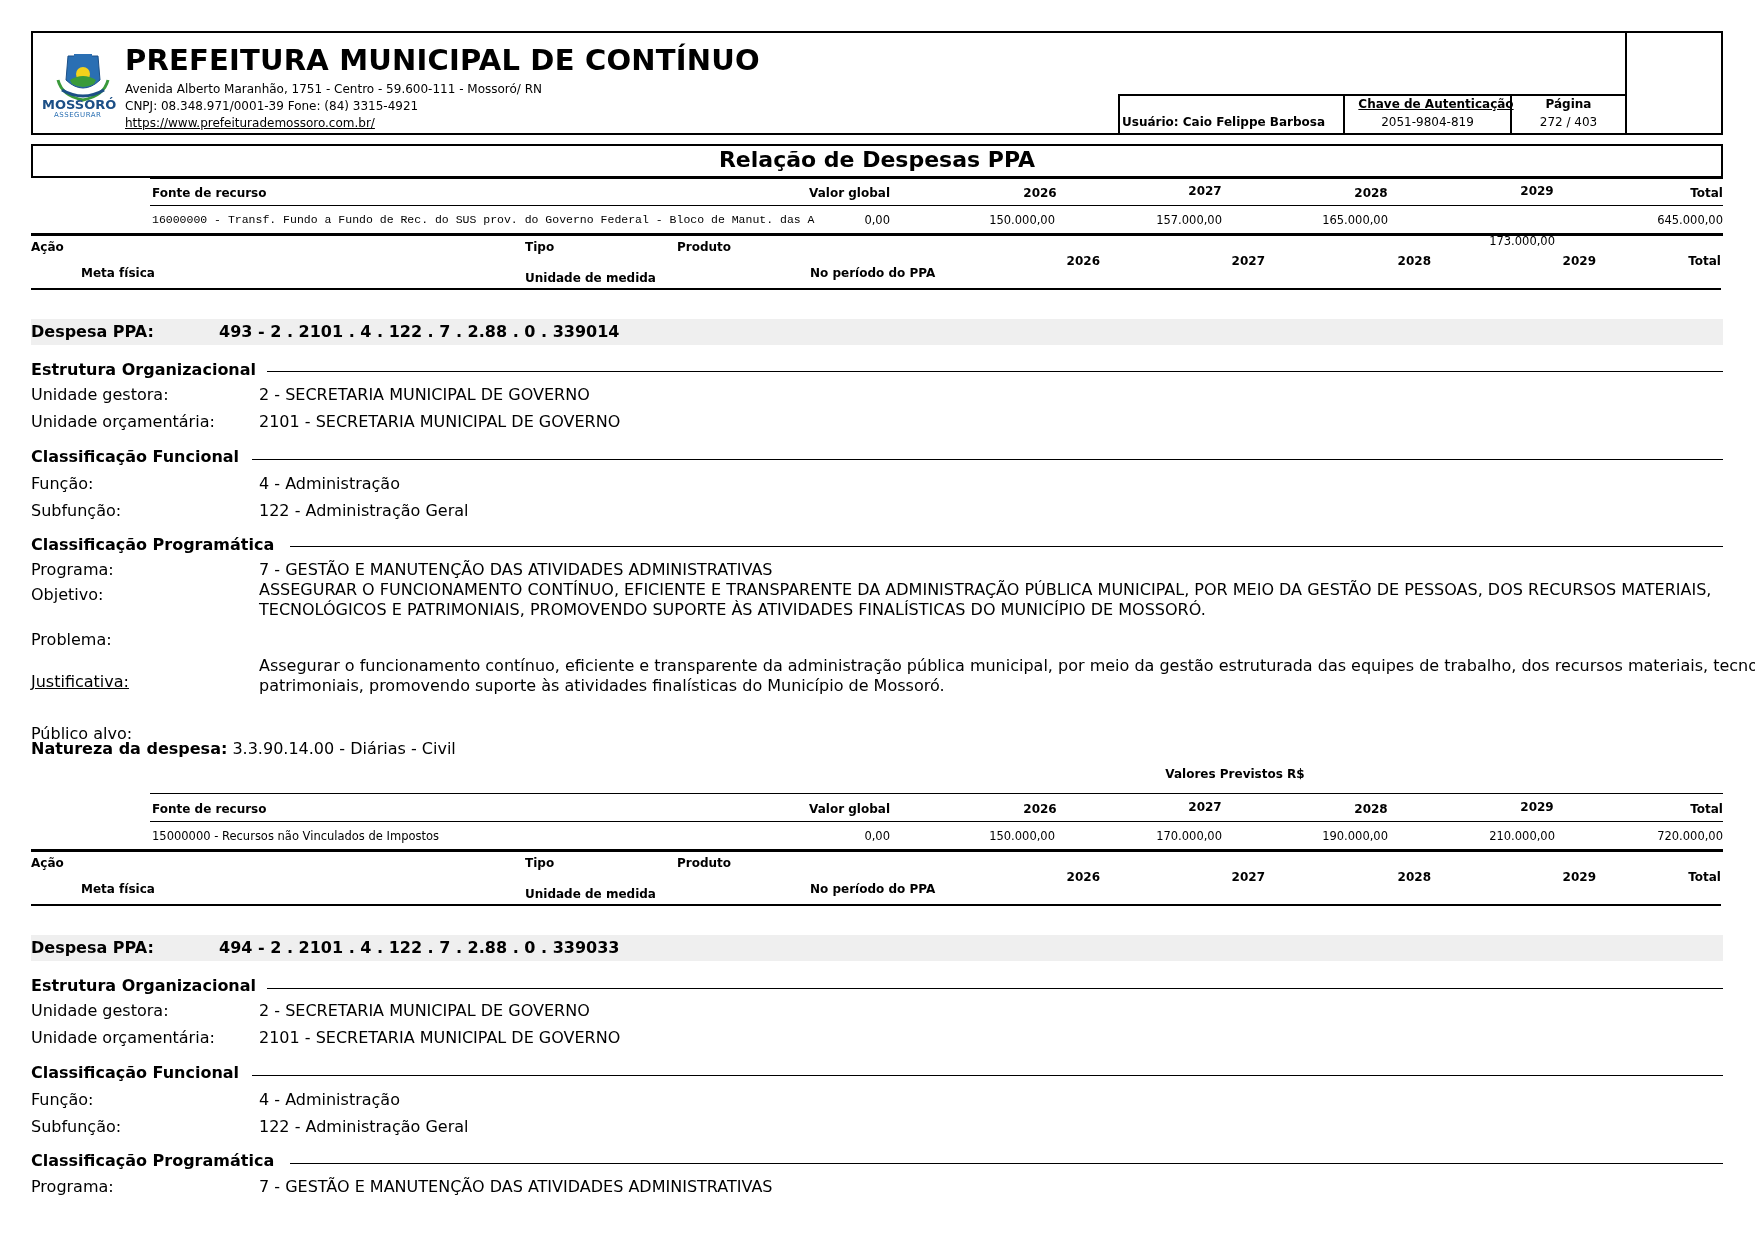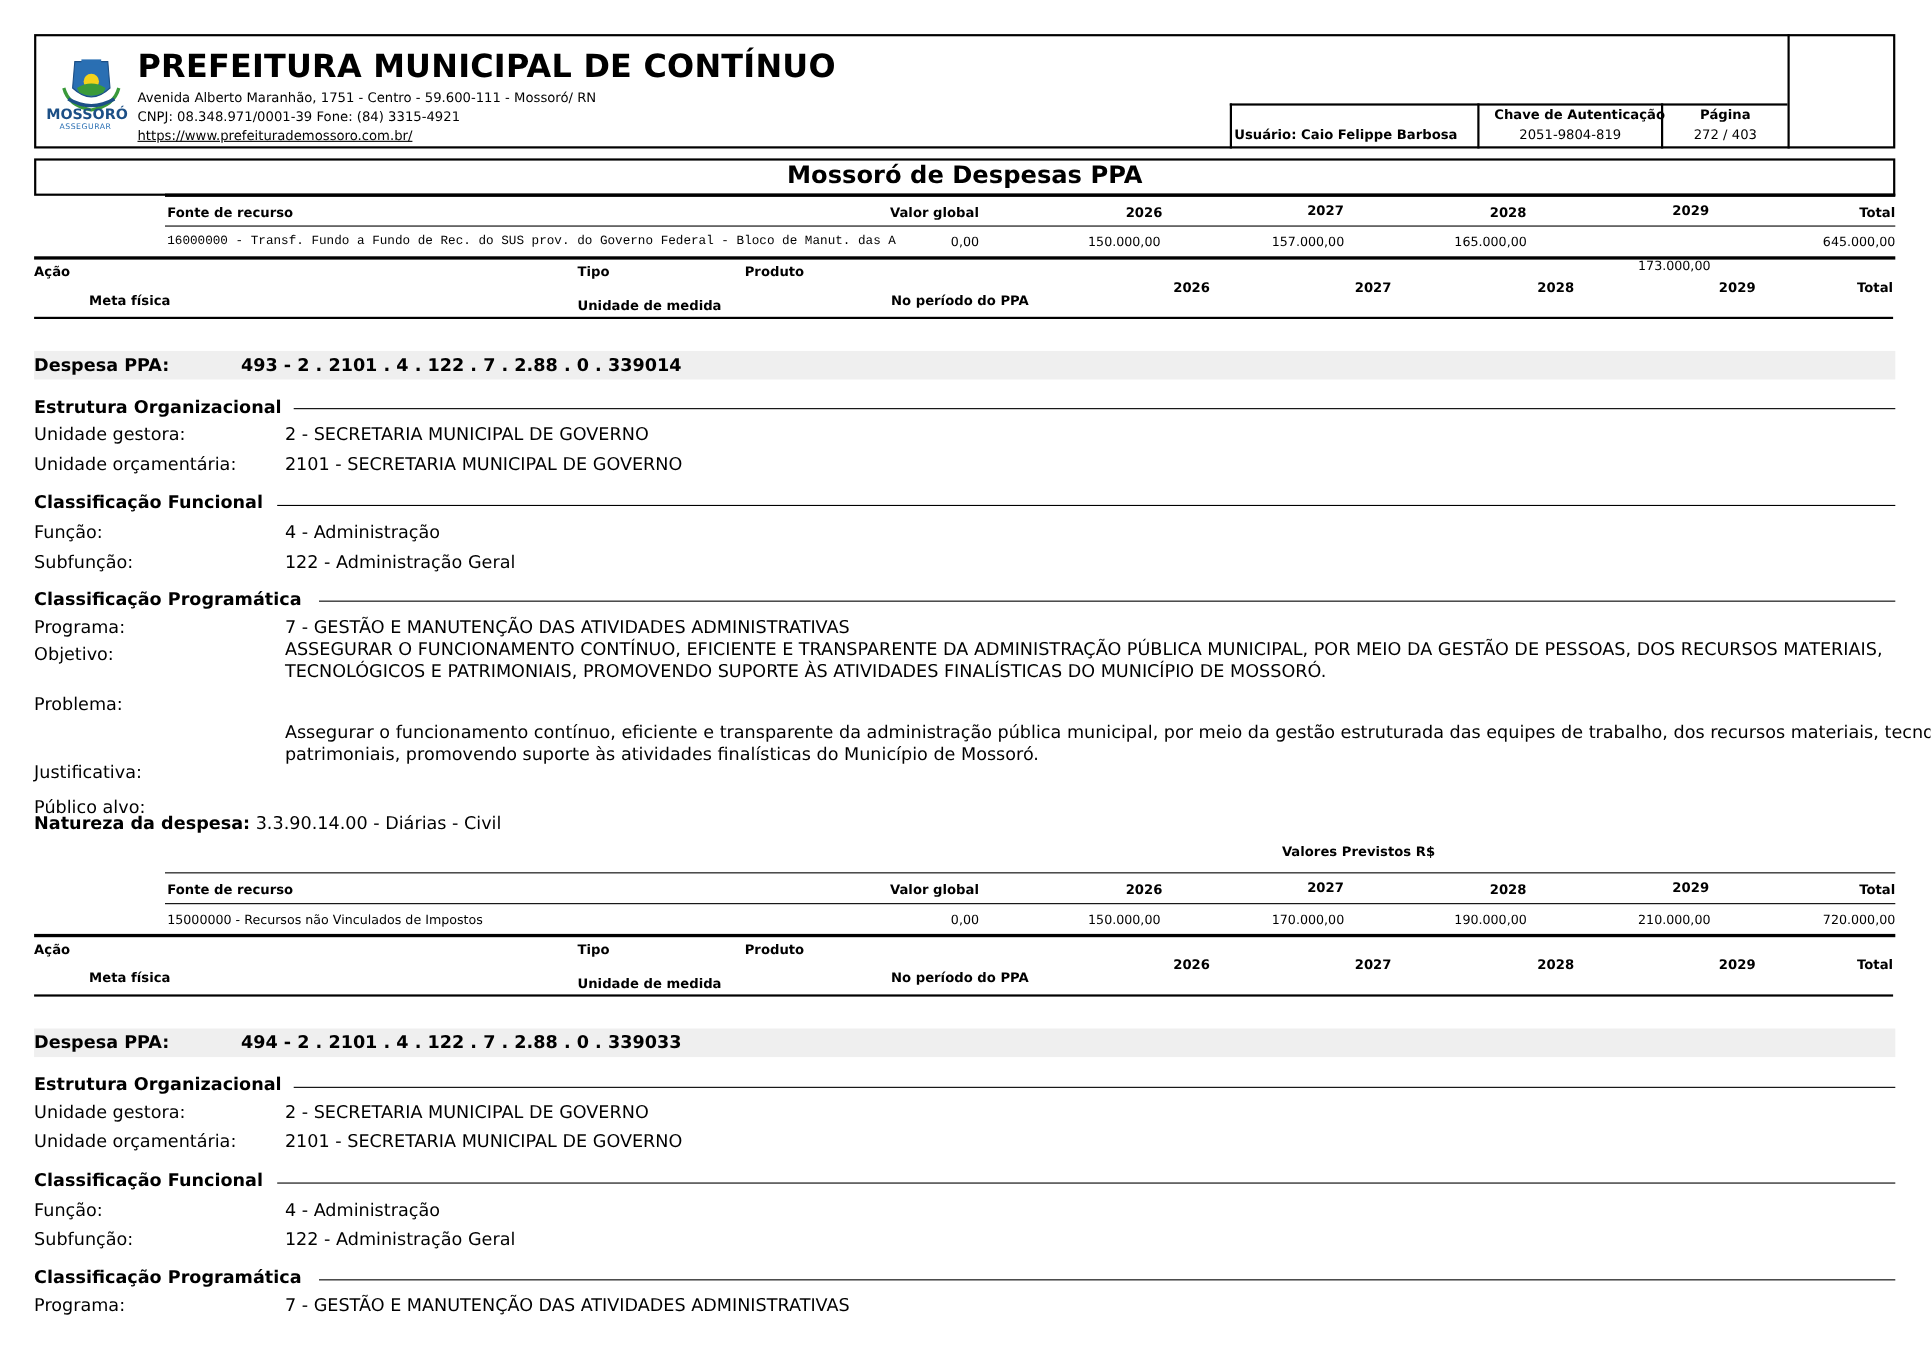--- a/index.html
+++ b/index.html
@@ -41,27 +41,27 @@
 
 <div class="abs title-main" style="left:125px; top:43px;">PREFEITURA MUNICIPAL DE CONTÍNUO</div>
 <div class="abs small" style="left:125px; top:82px;">Avenida Alberto Maranhão, 1751 - Centro - 59.600-111 - Mossoró/ RN</div>
 <div class="abs small" style="left:125px; top:99px;">CNPJ: 08.348.971/0001-39 Fone: (84) 3315-4921</div>
 <div class="abs small" style="left:125px; top:116px; text-decoration:underline;">https://www.prefeiturademossoro.com.br/</div>
 
 <div class="abs" style="left:1118px; top:94px; width:507px; height:41px; border-top:2px solid #000; border-left:2px solid #000; box-sizing:border-box;"></div>
 <div class="vline" style="left:1343px; top:94px; height:41px;"></div>
 <div class="vline" style="left:1510px; top:94px; height:41px;"></div>
 <div class="abs cell-head" style="left:1122px; top:115px;">Usuário: Caio Felippe Barbosa</div>
-<div class="abs cell-head center" style="left:1345px; top:97px; width:182px;">Chave de Autenticação</div>
+<div class="abs cell-head center" style="left:1345px; top:97px; width:182px;text-decoration:underline;">Chave de Autenticação</div>
 <div class="abs small center" style="left:1345px; top:115px; width:165px;">2051-9804-819</div>
 <div class="abs cell-head center" style="left:1512px; top:97px; width:113px;">Página</div>
 <div class="abs small center" style="left:1512px; top:115px; width:113px;">272 / 403</div>
 
 <div class="abs" style="left:31px; top:144px; width:1692px; height:34px; border:2px solid #000; box-sizing:border-box;"></div>
-<div class="abs b center" style="left:31px; top:147px; width:1692px; font-size:22px;">Mossoró de Despesas PPA</div>
+<div class="abs b center" style="left:31px; top:147px; width:1692px; font-size:22px;">Relação de Despesas PPA</div>
 <div class="hline" style="left:150px; top:176px; width:1573px; height:3px;"></div>
 
 <div>
   <div class="abs cell-head" style="left:152px; top:186px;">Fonte de recurso</div>
   <div class="abs cell-head right" style="left:760px; top:186px; width:130px;">Valor global</div>
   <div class="abs cell-head center" style="left:990px; top:186px; width:100px;">2026</div>
   <div class="abs cell-head center" style="left:1155px; top:184px; width:100px;">2027</div>
   <div class="abs cell-head center" style="left:1321px; top:186px; width:100px;">2028</div>
   <div class="abs cell-head center" style="left:1487px; top:184px; width:100px;">2029</div>
   <div class="abs cell-head right" style="left:1623px; top:186px; width:100px;">Total</div>
@@ -112,21 +112,21 @@
   <div class="abs lbl" style="left:259px; top:501px;">122 - Administração Geral</div>
 
   <div class="abs sect" style="left:31px; top:535px;">Classificação Programática</div>
   <div class="rule" style="left:290px; top:546px; width:1433px;"></div>
   <div class="abs lbl" style="left:31px; top:560px;">Programa:</div>
   <div class="abs lbl" style="left:259px; top:560px;">7 - GESTÃO E MANUTENÇÃO DAS ATIVIDADES ADMINISTRATIVAS</div>
   <div class="abs lbl" style="left:31px; top:585px;">Objetivo:</div>
   <div class="abs lbl" style="left:259px; top:580px;">ASSEGURAR O FUNCIONAMENTO CONTÍNUO, EFICIENTE E TRANSPARENTE DA ADMINISTRAÇÃO PÚBLICA MUNICIPAL, POR MEIO DA GESTÃO DE PESSOAS, DOS RECURSOS MATERIAIS,</div>
   <div class="abs lbl" style="left:259px; top:600px;">TECNOLÓGICOS E PATRIMONIAIS, PROMOVENDO SUPORTE ÀS ATIVIDADES FINALÍSTICAS DO MUNICÍPIO DE MOSSORÓ.</div>
   <div class="abs lbl" style="left:31px; top:630px;">Problema:</div>
-  <div class="abs lbl" style="left:31px; top:692px;">Justificativa:</div>
+  <div class="abs lbl" style="left:31px; top:672px;text-decoration:underline;">Justificativa:</div>
   <div class="abs lbl" style="left:259px; top:656px;">Assegurar o funcionamento contínuo, eficiente e transparente da administração pública municipal, por meio da gestão estruturada das equipes de trabalho, dos recursos materiais, tecnológicos e</div>
   <div class="abs lbl" style="left:259px; top:676px;">patrimoniais, promovendo suporte às atividades finalísticas do Município de Mossoró.</div>
   <div class="abs lbl" style="left:31px; top:704px;margin-top:20px;">Público alvo:</div>
 
   <div class="abs" style="left:31px; top:739px; font-size:16px;">
     <span class="b">Natureza da despesa:</span>
     <span>3.3.90.14.00 - Diárias - Civil</span>
   </div>
 
   <div class="abs cell-head center" style="left:1120px; top:767px; width:230px;">Valores Previstos R$</div>

